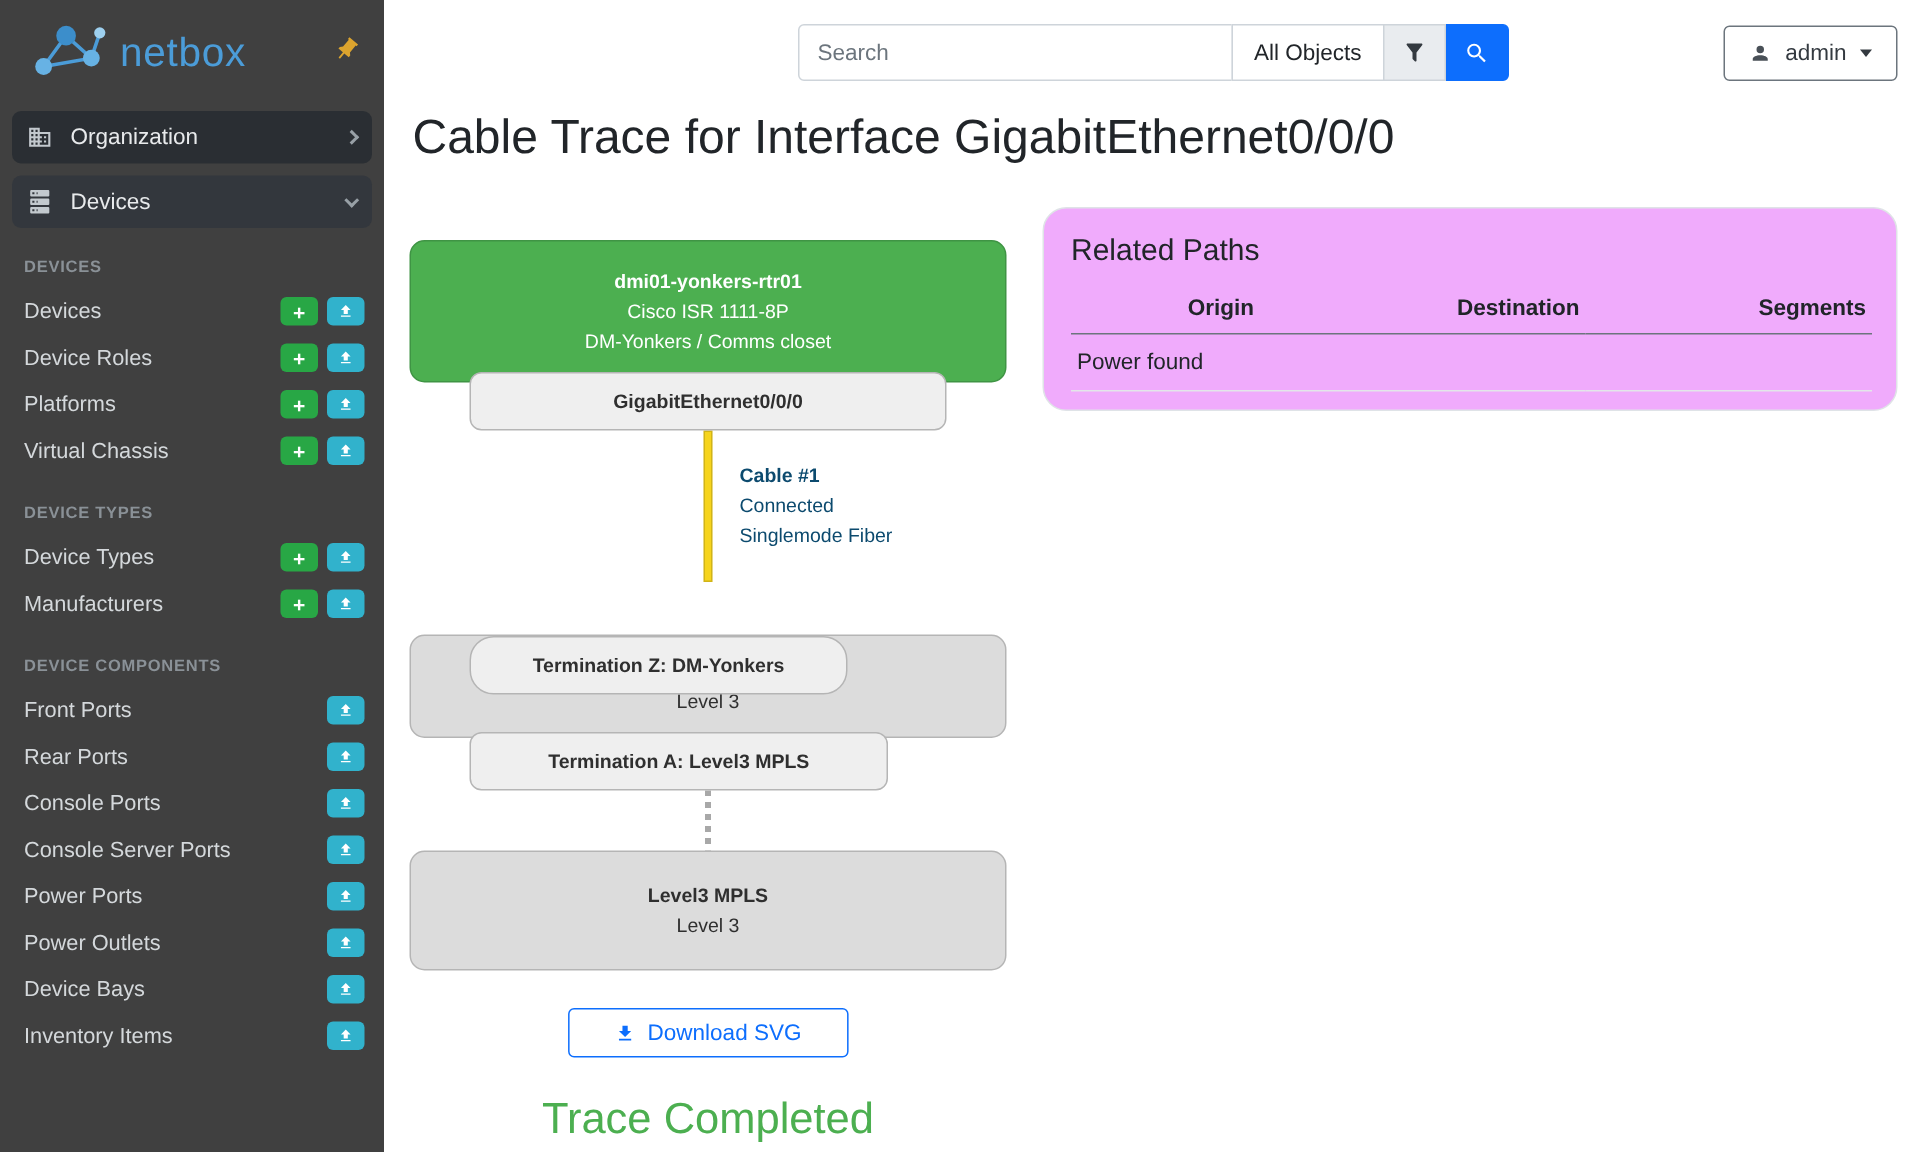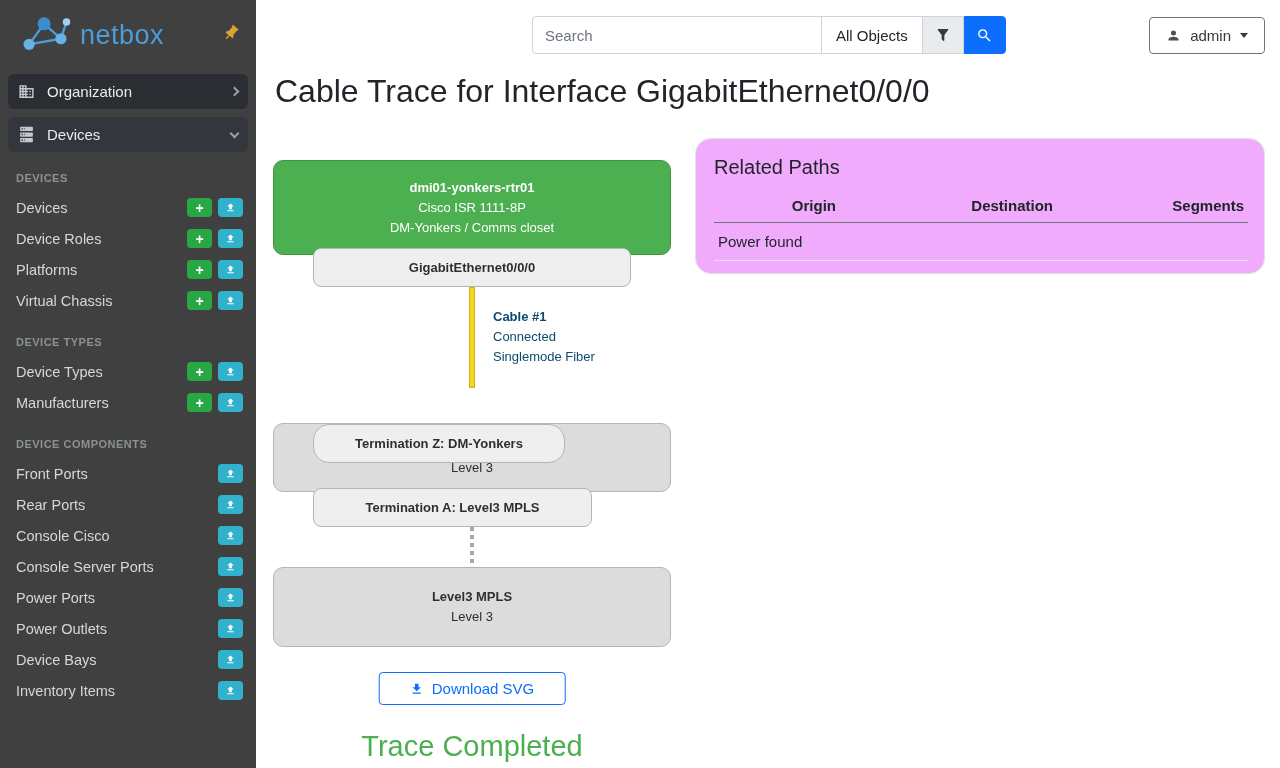--- a/index.html
+++ b/index.html
@@ -257,21 +257,21 @@
       <span class="btns">
         <span class="mini-btn import">
             <svg width="11" height="11" viewBox="0 0 24 24">
               <path fill="#fff" d="M9,16V10H5L12,3L19,10H15V16H9M5,20V18H19V20H5Z"></path>
             </svg>
           </span>
       </span>
     </div>
     <div class="nav-item">
       <span class="label-wrap">
-          <span>Console Cisco</span>
+          <span>Console Ports</span>
         </span>
       <span class="btns">
         <span class="mini-btn import">
             <svg width="11" height="11" viewBox="0 0 24 24">
               <path fill="#fff" d="M9,16V10H5L12,3L19,10H15V16H9M5,20V18H19V20H5Z"></path>
             </svg>
           </span>
       </span>
     </div>
     <div class="nav-item">

